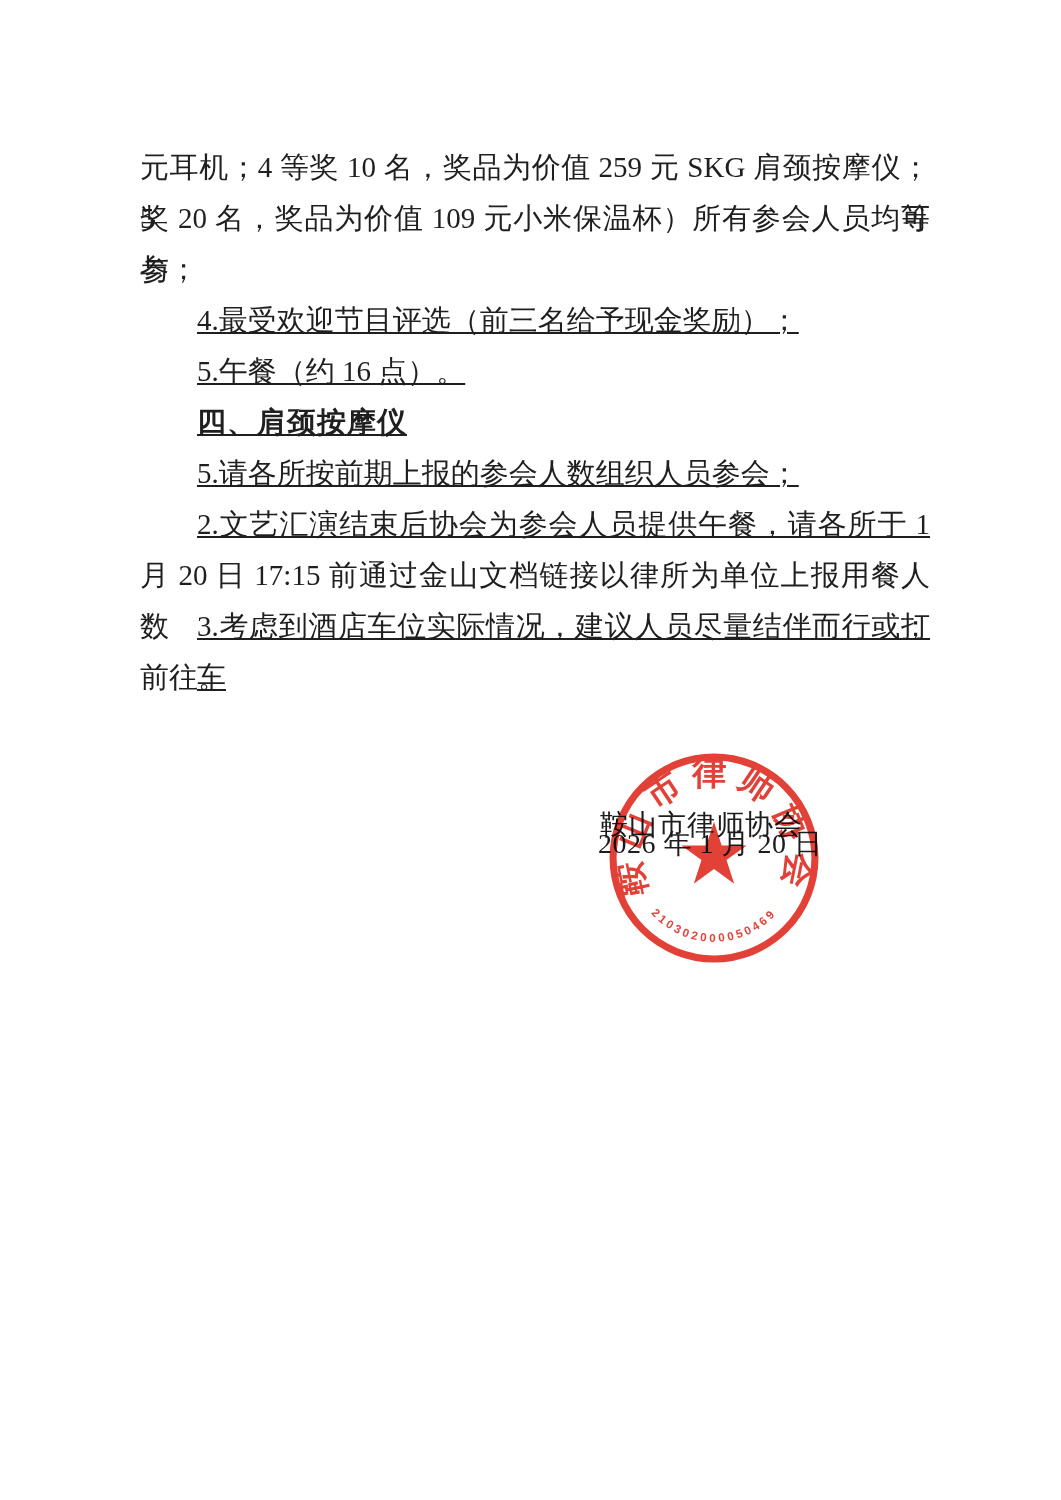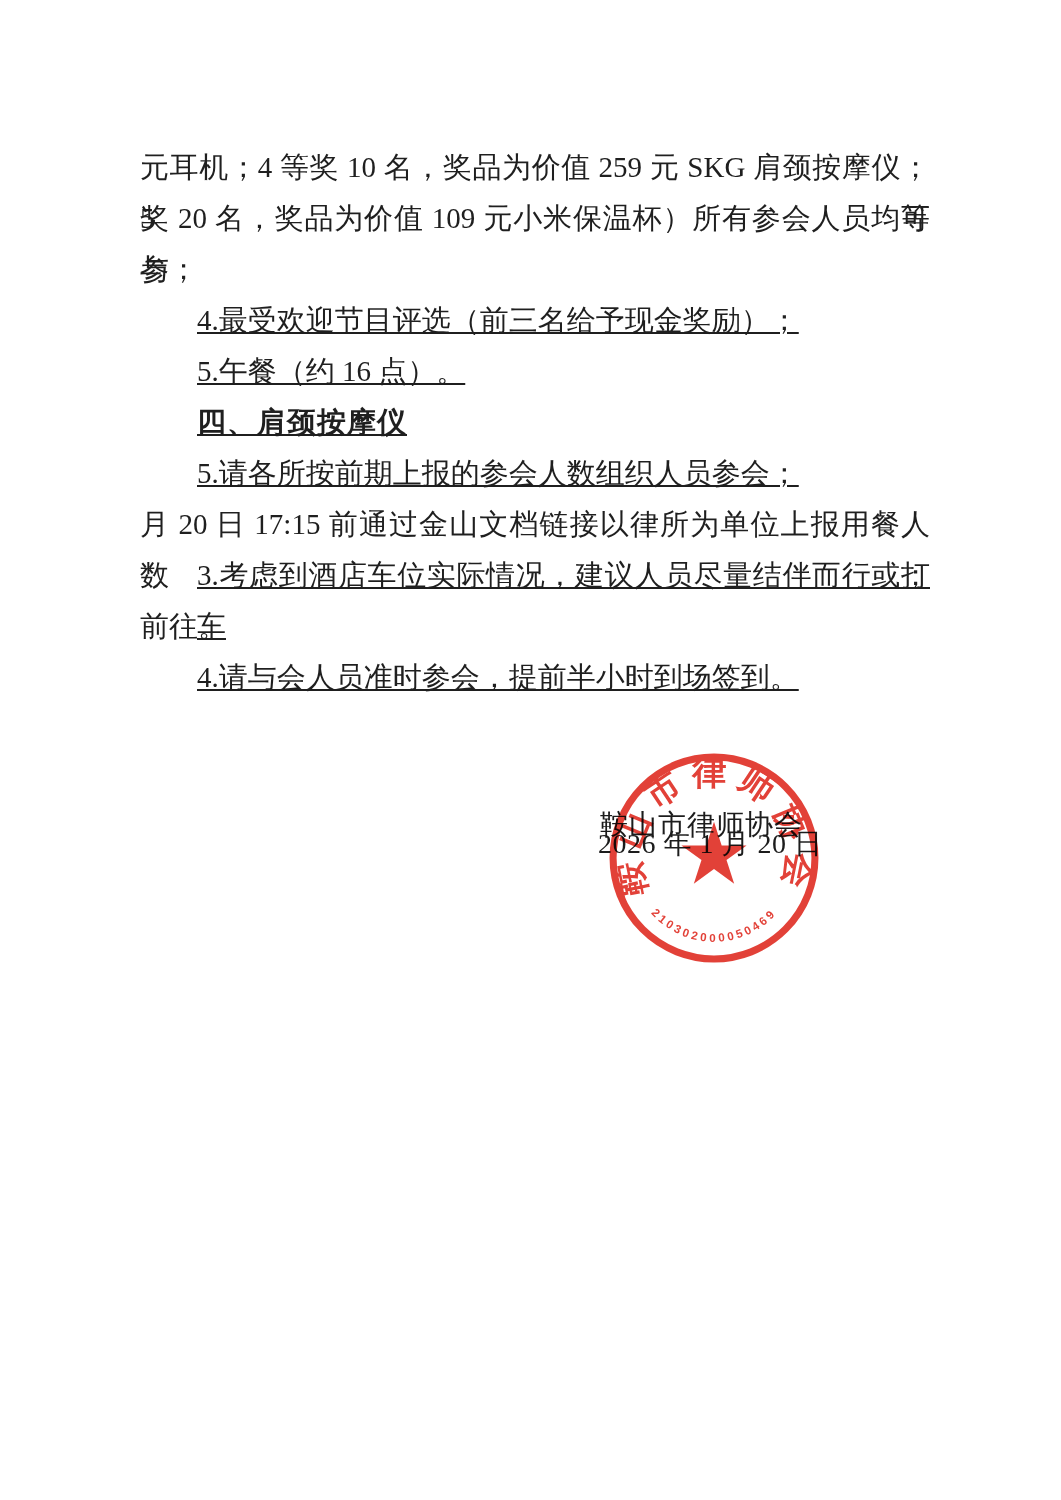--- a/index.html
+++ b/index.html
@@ -80,24 +80,24 @@
 <div class="page">
 
   <div class="body-text">
     <div class="line justify">元耳机；4 等奖 10 名，奖品为价值 259 元 SKG 肩颈按摩仪；5 等</div>
     <div class="line justify">奖 20 名，奖品为价值 109 元小米保温杯）所有参会人员均可参</div>
     <div class="line">与；</div>
     <div class="line indent">4.最受欢迎节目评选（前三名给予现金奖励）；</div>
     <div class="line indent">5.午餐（约 16 点）。</div>
     <div class="line indent heading">四、肩颈按摩仪</div>
     <div class="line indent">5.请各所按前期上报的参会人数组织人员参会；</div>
+    <div class="line indent justify">2.文艺汇演结束后协会为参会人员提供午餐，请各所于 1</div>
     <div class="line justify">月 20 日 17:15 前通过金山文档链接以律所为单位上报用餐人数；</div>
     <div class="line indent justify">3.考虑到酒店车位实际情况，建议人员尽量结伴而行或打车</div>
     <div class="line">前往。</div>
-    <div class="line indent">4.请与会人员准时参会，提前半小时到场签到。</div>
   </div>
 
   <div class="signature sig-org">鞍山市律师协会</div>
   <div class="signature sig-date">2026 年 1 月 20 日</div>
 
   <svg class="seal" viewBox="0 0 214 214" xmlns="http://www.w3.org/2000/svg">
     <circle cx="107" cy="107" r="100" fill="none" stroke="#e03127" stroke-width="7"></circle>
     <path id="seal-arc-top" d="M 40.8 137.8 A 73 73 0 1 1 173.2 137.8" fill="none"></path>
     <text font-size="34" font-weight="bold" fill="#e03127" letter-spacing="9">
       <textPath href="#seal-arc-top" startOffset="50%" text-anchor="middle">鞍山市律师协会</textPath>

